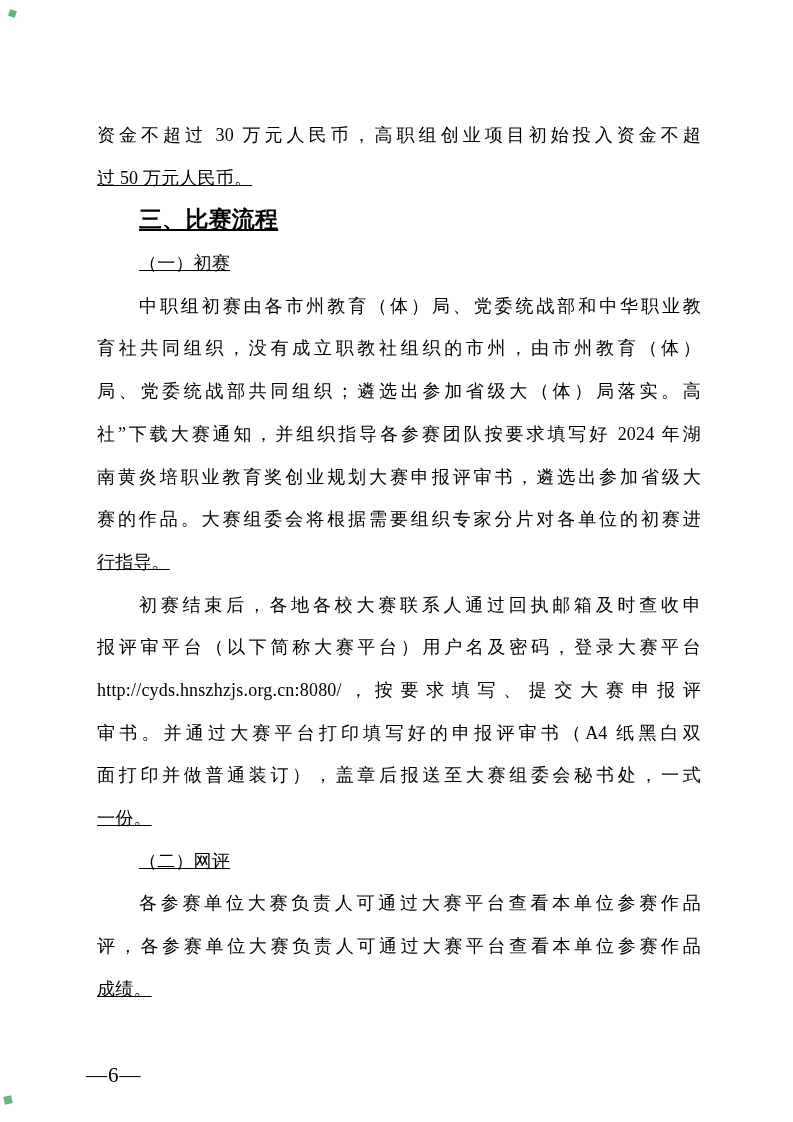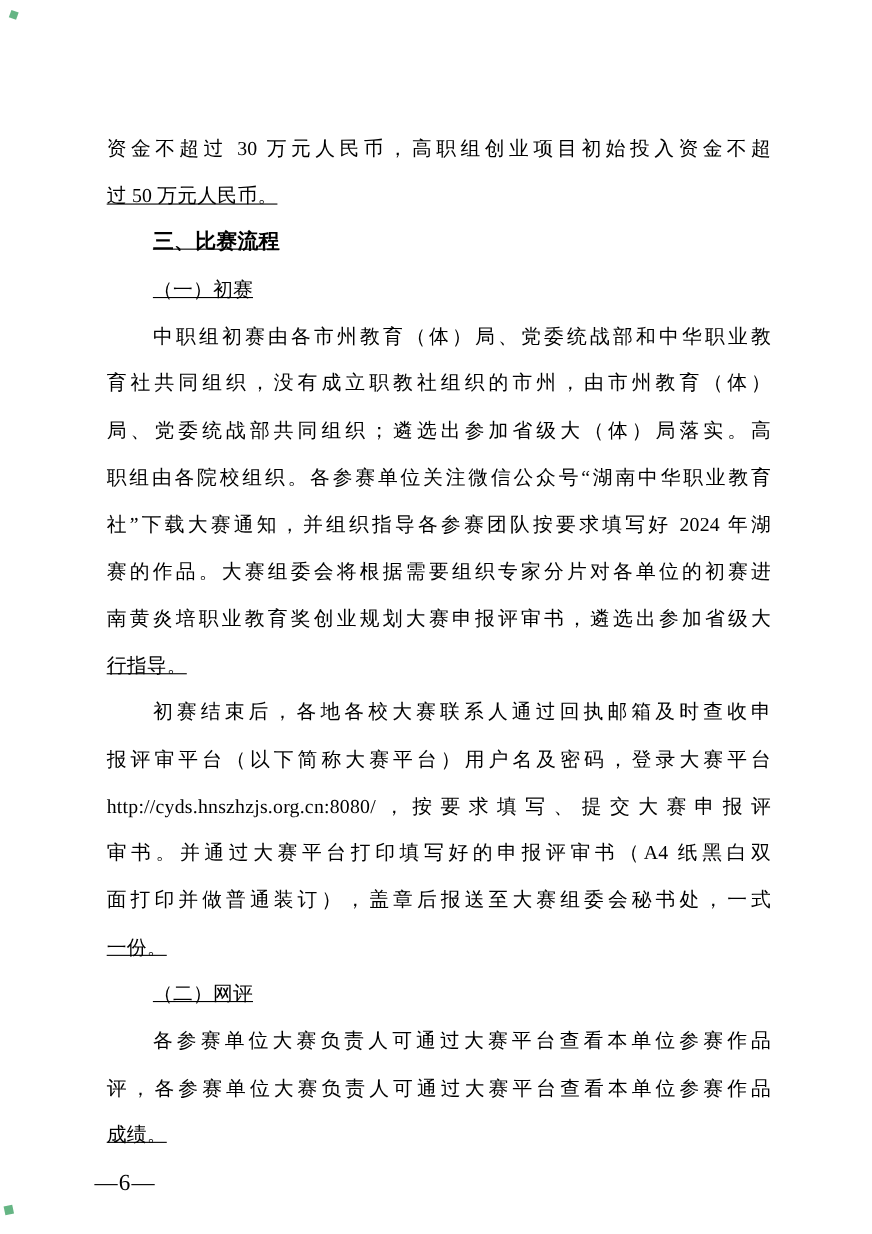--- a/index.html
+++ b/index.html
@@ -40,21 +40,21 @@
     text-align: left;
     text-align-last: left;
     text-decoration: underline;
   }
   .line.indent {
     padding-left: 42px;
     width: 562px;
   }
   .line.heading {
     font-weight: bold;
-    font-size: 19px;
+    font-size: 23px;
   }
   .pagenum {
     position: absolute;
     left: 86px;
     top: 1054px;
     font-size: 21px;
     line-height: 42px;
     letter-spacing: 1px;
   }
   .artifact {
@@ -86,24 +86,23 @@
   <div class="artifact bottom"></div>
 
   <div class="content">
     <div class="line">资金不超过 30 万元人民币，高职组创业项目初始投入资金不超</div>
     <div class="line end">过 50 万元人民币。</div>
     <div class="line end indent heading">三、比赛流程</div>
     <div class="line end indent">（一）初赛</div>
     <div class="line indent">中职组初赛由各市州教育（体）局、党委统战部和中华职业教</div>
     <div class="line">育社共同组织，没有成立职教社组织的市州，由市州教育（体）</div>
     <div class="line">局、党委统战部共同组织；遴选出参加省级大（体）局落实。高</div>
-    <div class="line">职组由各院校组织。各参赛单位关注微信公众号“湖南中华职业教育</div>
     <div class="line">社”下载大赛通知，并组织指导各参赛团队按要求填写好 2024 年湖</div>
+    <div class="line">南黄炎培职业教育奖创业规划大赛申报评审书，遴选出参加省级大</div>
     <div class="line">赛的作品。大赛组委会将根据需要组织专家分片对各单位的初赛进</div>
-    <div class="line">南黄炎培职业教育奖创业规划大赛申报评审书，遴选出参加省级大</div>
     <div class="line end">行指导。</div>
     <div class="line indent">初赛结束后，各地各校大赛联系人通过回执邮箱及时查收申</div>
     <div class="line">报评审平台（以下简称大赛平台）用户名及密码，登录大赛平台</div>
     <div class="line">http://cyds.hnszhzjs.org.cn:8080/，按要求填写、提交大赛申报评</div>
     <div class="line">审书。并通过大赛平台打印填写好的申报评审书（A4 纸黑白双</div>
     <div class="line">面打印并做普通装订），盖章后报送至大赛组委会秘书处，一式</div>
     <div class="line end">一份。</div>
     <div class="line end indent">（二）网评</div>
     <div class="line indent">各参赛单位大赛负责人可通过大赛平台查看本单位参赛作品</div>
     <div class="line">评，各参赛单位大赛负责人可通过大赛平台查看本单位参赛作品</div>

